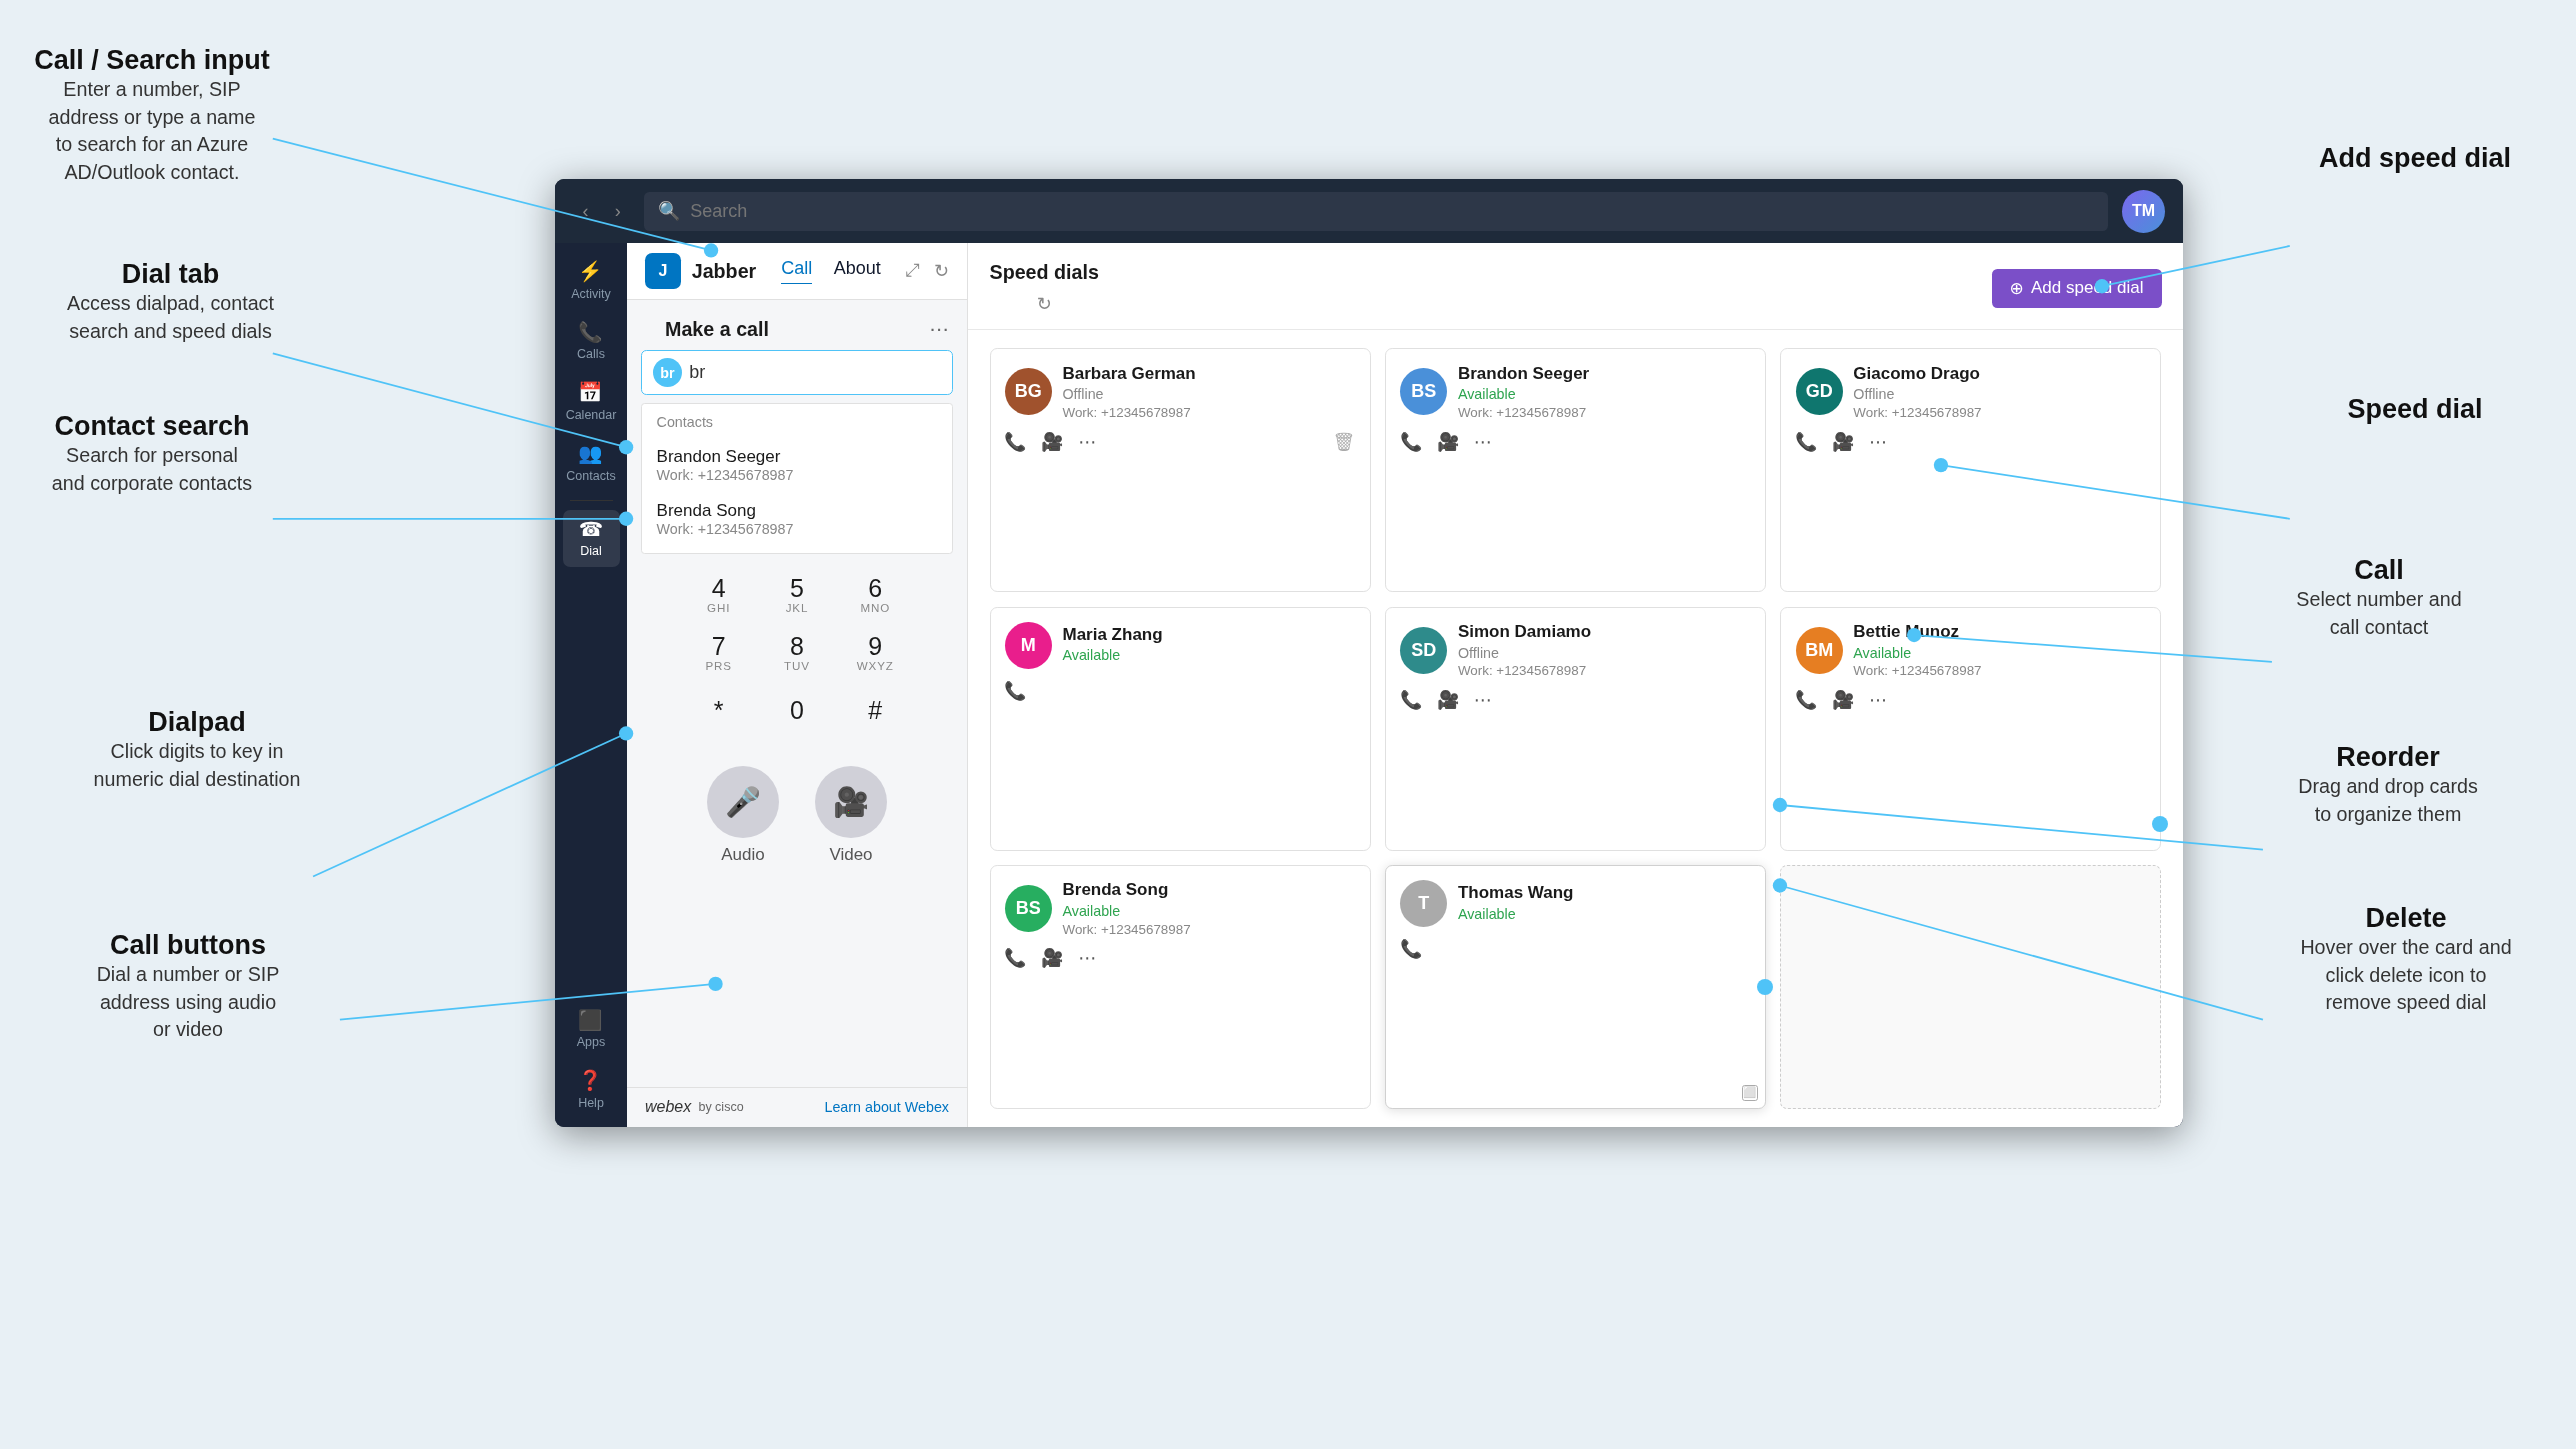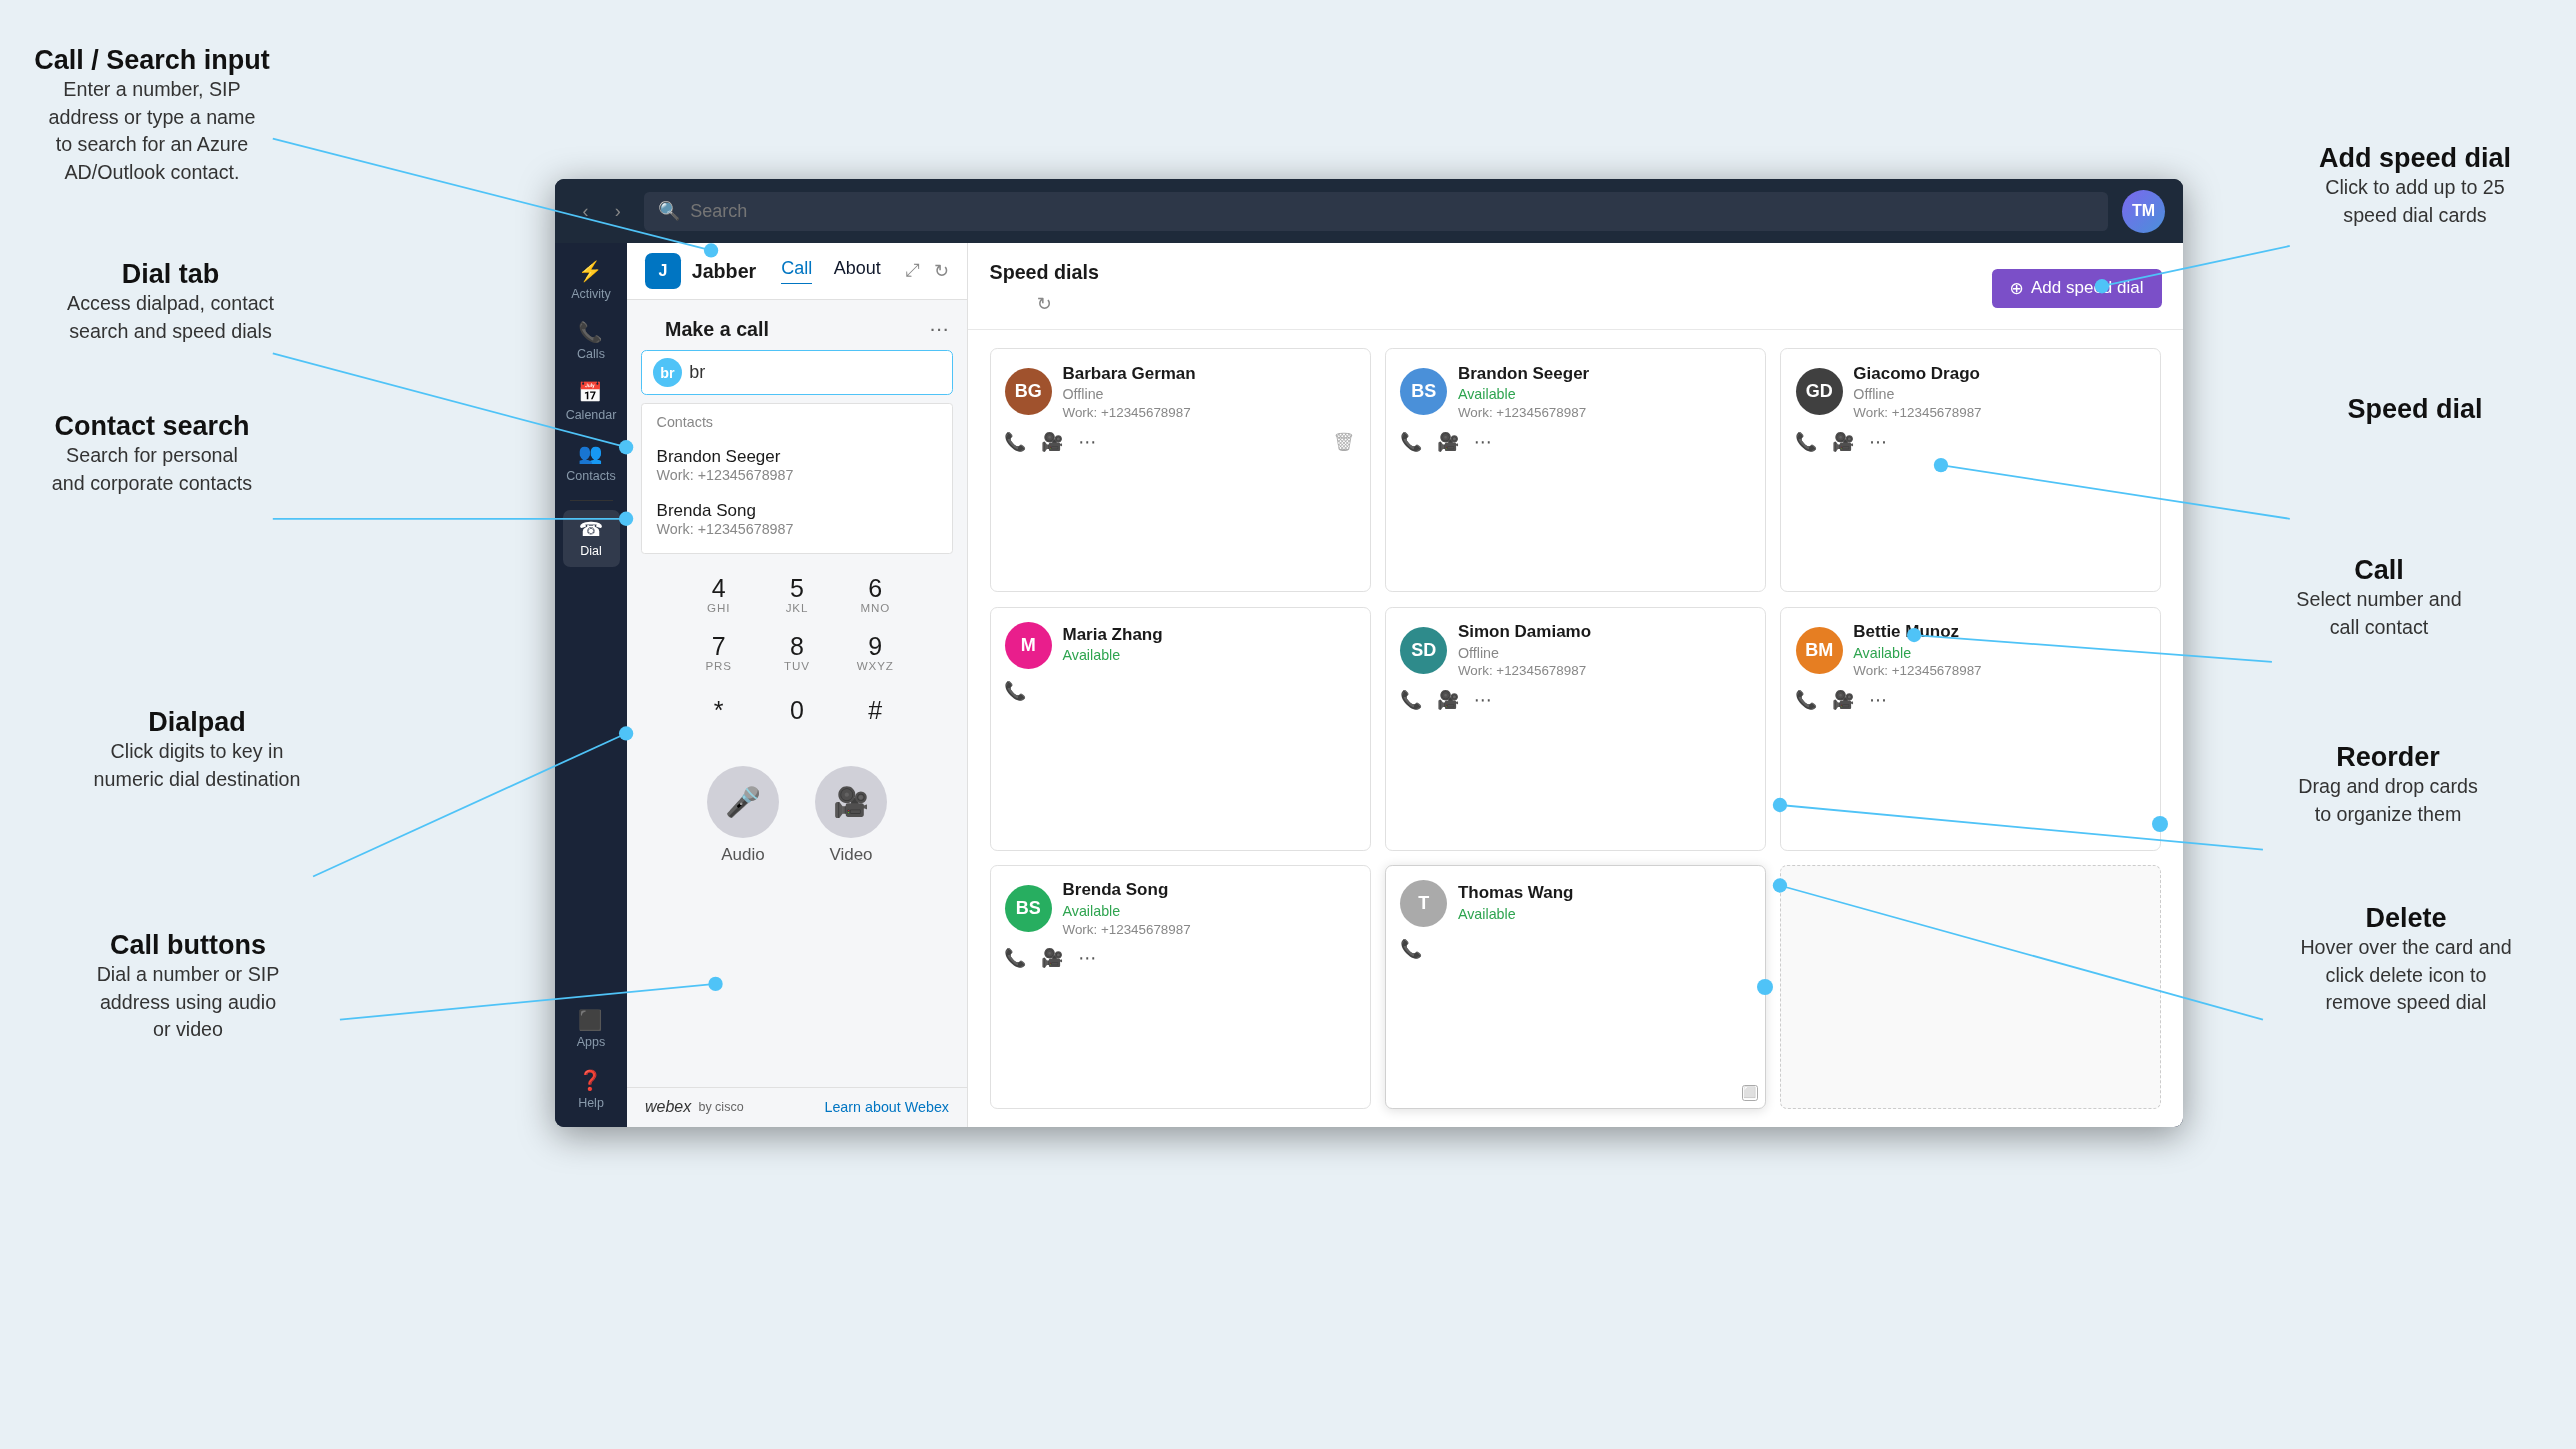--- a/index.html
+++ b/index.html
@@ -508,21 +508,21 @@
       height: 16px;
       border-radius: 50%;
       background: #4fc3f7;
       position: absolute;
       z-index: 10;
     }
 
     
     .av-brown { background: #a0522d; }
     .av-blue { background: #4a90d9; }
-    .av-purple { background: #404040; }
+    .av-purple { background: #0f766e; }
     .av-teal { background: #2e8b8b; }
     .av-orange { background: #e67e22; }
     .av-pink { background: #e91e8c; }
     .av-gray { background: #888; }
     .av-green { background: #27ae60; }
 
     
     .avatar-face {
       width: 100%;
       height: 100%;
@@ -902,21 +902,20 @@
   <span class="ann-body">Click digits to key in<br>numeric dial destination</span>
 </div>
 
 <div class="ann" style="left:54px; top:930px; width:268px;">
   <span class="ann-title">Call buttons</span>
   <span class="ann-body">Dial a number or SIP<br>address using audio<br>or video</span>
 </div>
 
 <div class="ann" style="right:18px; top:143px; width:286px;">
   <span class="ann-title">Add speed dial</span>
-  <span class="ann-body">Click to add up to 25<br>speed dial cards</span>
 </div>
 
 <div class="ann" style="right:27px; top:394px; width:268px;">
   <span class="ann-title">Speed dial</span>
 </div>
 
 <div class="ann" style="right:72px; top:555px; width:250px;">
   <span class="ann-title">Call</span>
   <span class="ann-body">Select number and<br>call contact</span>
 </div>

